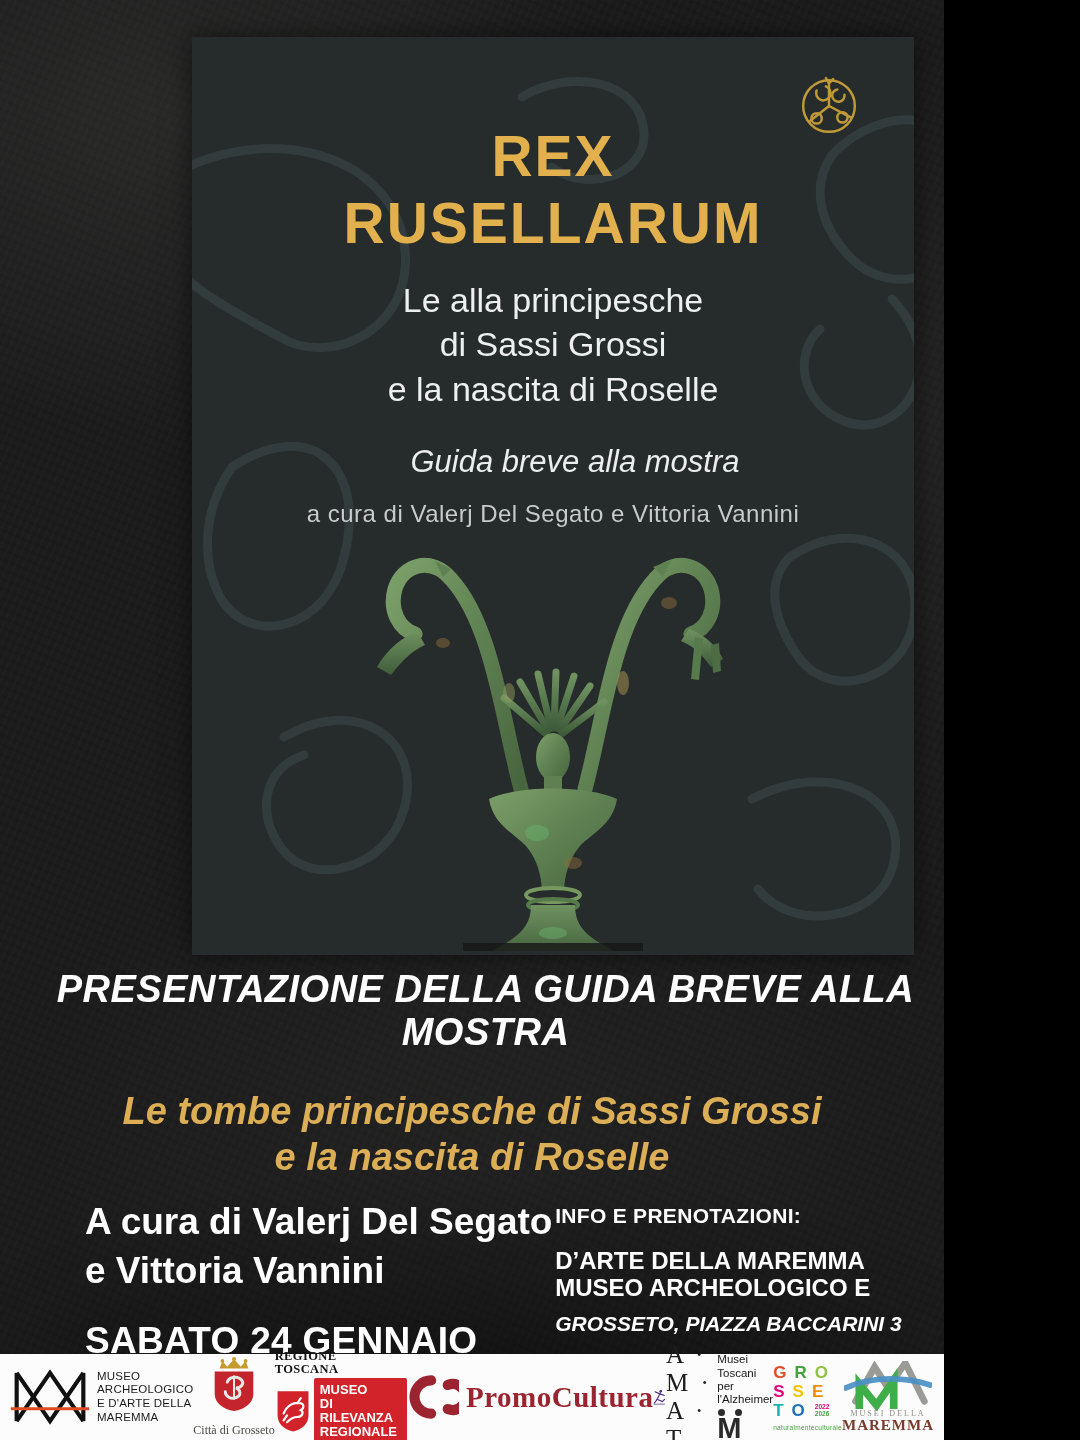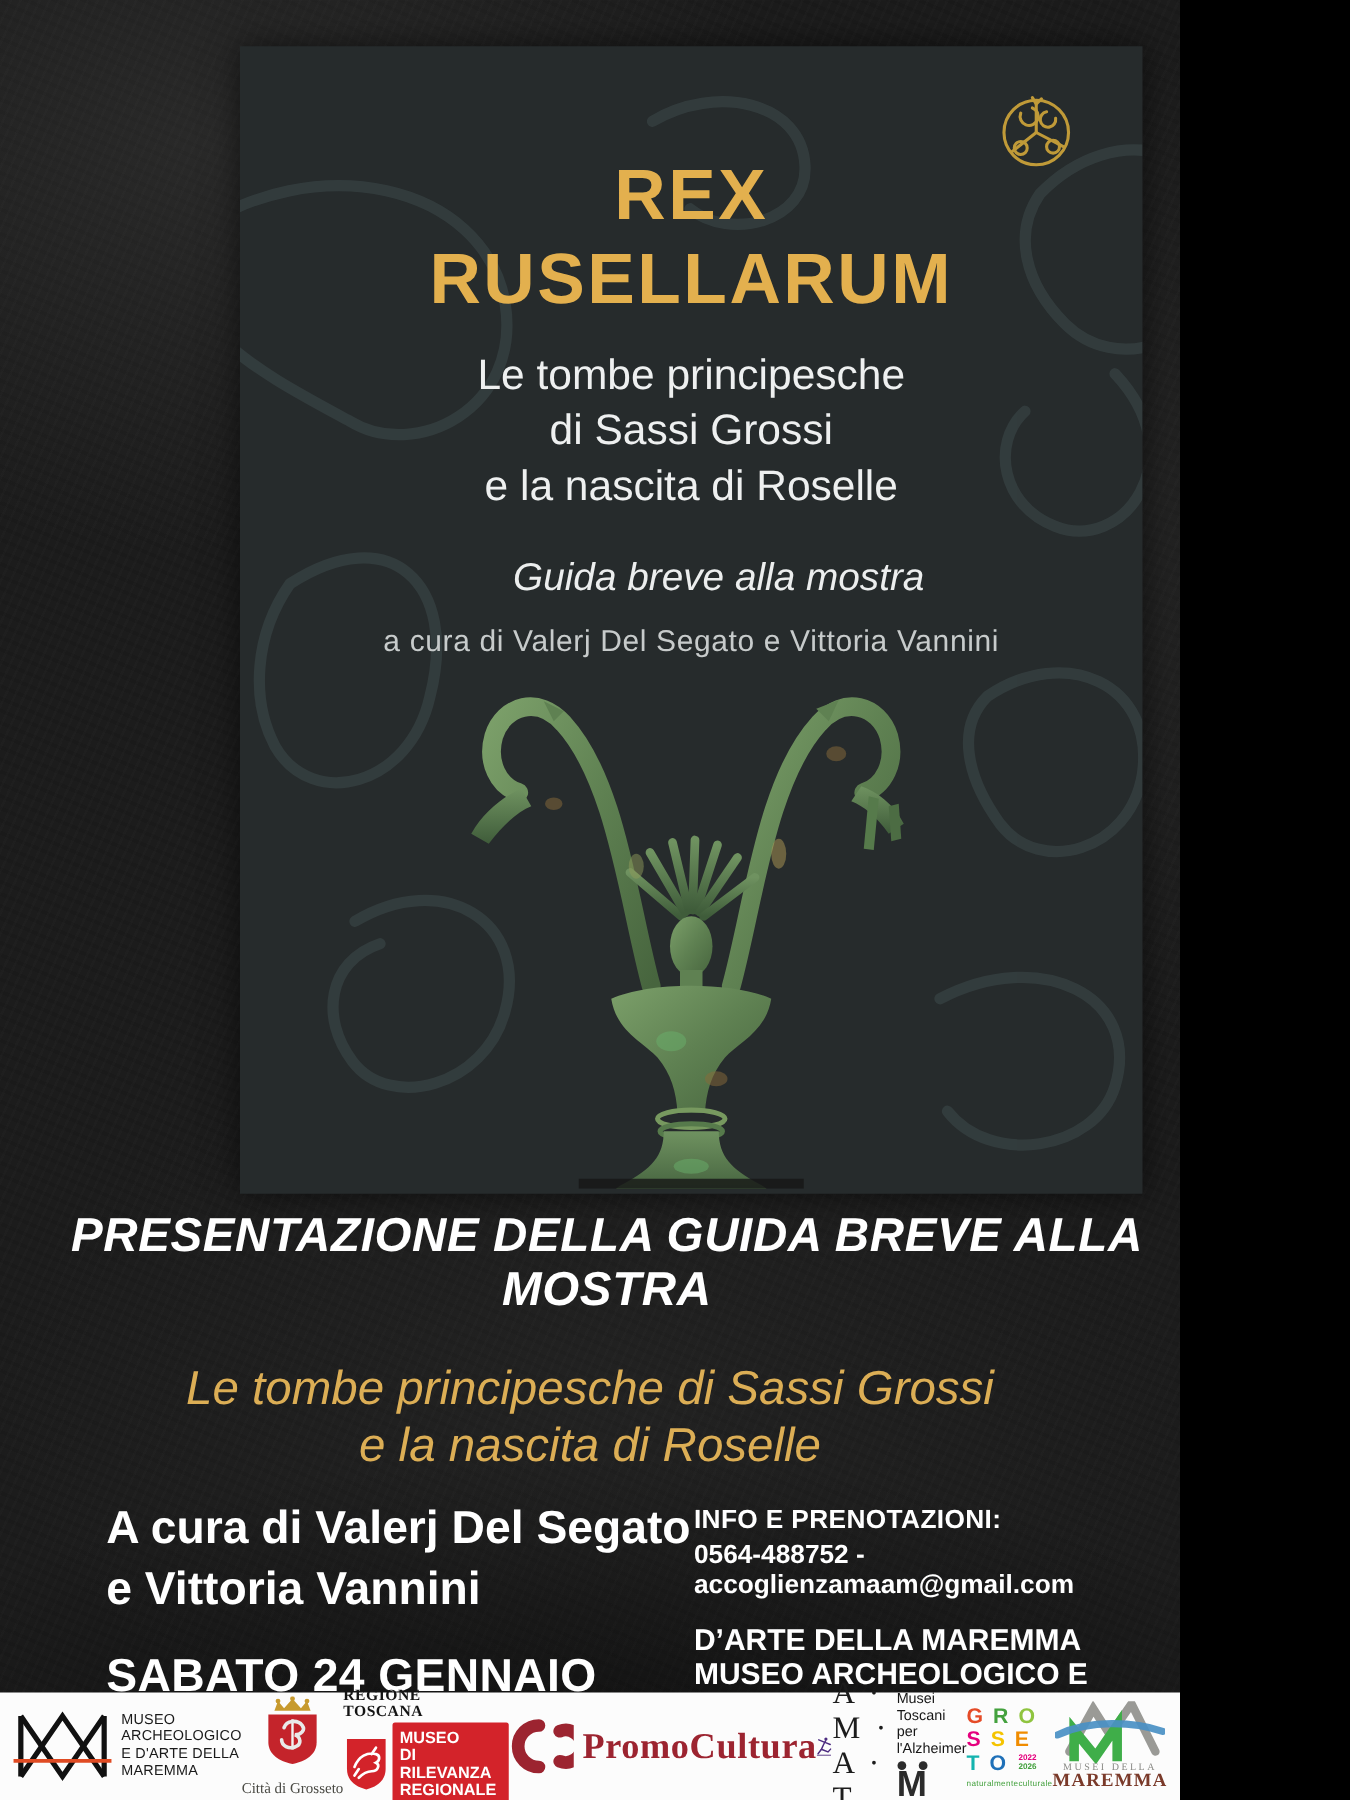--- a/index.html
+++ b/index.html
@@ -23,21 +23,21 @@
   .cover-sub{position:relative;margin-top:20px;font-size:34px;color:#eef0f0;line-height:1.32;}
   .cover-guide{position:relative;margin-top:32px;font-size:31px;font-style:italic;color:#eceeee;padding-left:44px;}
   .cover-curators{position:relative;margin-top:20px;font-size:24px;color:#c7cbcb;letter-spacing:.5px;}
   .statue{position:absolute;left:131px;top:496px;width:460px;height:418px;}
   
   .announce{position:absolute;left:0;right:0;top:968px;text-align:center;color:#ffffff;
     font-size:38px;font-weight:700;font-style:italic;letter-spacing:.5px;margin-left:27px;}
   .main-title{position:absolute;left:0;right:0;top:1014px;text-align:center;color:#dcae55;
     font-size:67px;font-weight:400;letter-spacing:3px;}
   .main-sub{position:absolute;left:0;right:0;top:1088px;text-align:center;color:#dcae55;
-    font-size:38px;font-weight:400;font-style:italic;line-height:1.22;}
+    font-size:38px;font-weight:700;font-style:italic;line-height:1.22;}
   
   .details{position:absolute;left:85px;right:34px;top:1198px;display:flex;justify-content:center;color:#fff;}
   .det-left{width:530px;}
   .curators-big{font-size:37px;font-weight:700;line-height:1.32;}
   .datetime{margin-top:24px;font-size:37px;font-weight:700;letter-spacing:.3px;}
   .det-right{width:400px;padding-top:6px;}
   .info-head{font-size:21px;font-weight:700;letter-spacing:.3px;}
   .info-contacts{font-size:21px;font-weight:700;margin-top:4px;}
   .museum{margin-top:20px;font-size:24px;font-weight:700;line-height:1.12;}
   .address{margin-top:10px;font-size:21px;font-weight:700;font-style:italic;}
@@ -99,21 +99,21 @@
       <circle cx="18" cy="42" r="5"></circle>
       <circle cx="43" cy="41" r="5"></circle>
       <path d="M27,3 L30,8 L34,4"></path>
     </svg>
 
     <div class="cover-title">
       <div>REX</div>
       <div>RUSELLARUM</div>
     </div>
     <div class="cover-sub">
-      <div>Le tombe principesche</div>
+      <div>Le alla principesche</div>
       <div>di Sassi Grossi</div>
       <div>e la nascita di Roselle</div>
     </div>
     <div class="cover-guide">Guida breve alla mostra</div>
     <div class="cover-curators">a cura di Valerj Del Segato e Vittoria Vannini</div>
 
     <svg class="statue" viewBox="0 0 460 418">
       <defs>
         <linearGradient id="bz" x1="0" y1="0" x2="1" y2="1">
           <stop offset="0" stop-color="#7ca06a"></stop>
@@ -180,21 +180,20 @@
   <div class="details">
     <div class="det-left">
       <div class="curators-big">
         <div>A cura di Valerj Del Segato</div>
         <div>e Vittoria Vannini</div>
       </div>
       <div class="datetime">SABATO 24 GENNAIO ORE 17:00</div>
     </div>
     <div class="det-right">
       <div class="info-head">INFO E PRENOTAZIONI:</div>
-      <div class="info-contacts">0564-488752 - accoglienzamaam@gmail.com</div>
       <div class="museum">
         <div>D’ARTE DELLA MAREMMA</div>
         <div>MUSEO ARCHEOLOGICO E</div>
       </div>
       <div class="address">GROSSETO, PIAZZA BACCARINI 3</div>
     </div>
   </div>
 
   <footer class="logos">
 

